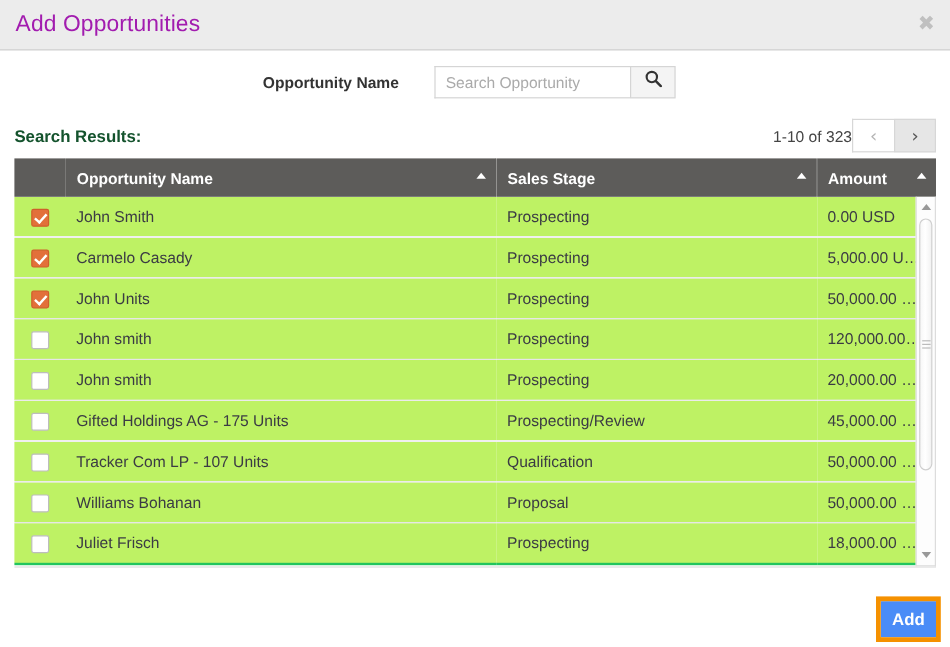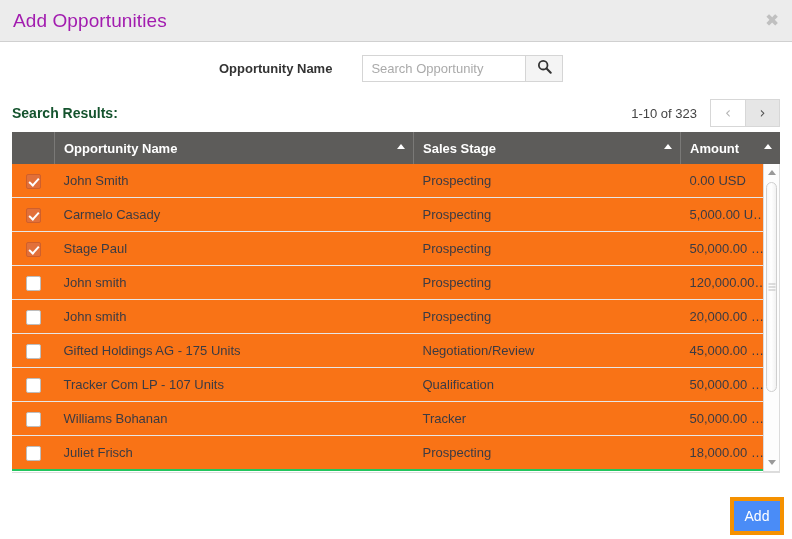--- a/index.html
+++ b/index.html
@@ -104,21 +104,20 @@
     color: #14532d;
   }
   .pager {
     margin-left: auto;
     display: flex;
     align-items: center;
   }
   .pager-count {
     font-size: 13px;
     color: #444;
-    margin-right: 13px;
   }
   .pager-btn {
     width: 35px;
     height: 28px;
     border: 1px solid #d7d7d7;
     display: flex;
     align-items: center;
     justify-content: center;
     cursor: pointer;
     box-sizing: border-box;
@@ -166,21 +165,21 @@
     border-left: 4px solid transparent;
     border-right: 4px solid transparent;
     border-bottom: 5px solid #ffffff;
   }
   table.grid td {
     font-size: 13px;
     color: #3b3b44;
     height: 33px;
     padding: 0 9px;
     border-bottom: 1px solid #e6e6e6;
-    background: #f97316;
+    background: #bef264;
     white-space: nowrap;
     overflow: hidden;
     text-overflow: ellipsis;
   }
   table.grid td.cell-check { padding: 0; text-align: center; }
   table.grid tr:last-child td { border-bottom: 2px solid #22c55e; }
 
   .cbx {
     width: 15px;
     height: 15px;
@@ -277,21 +276,21 @@
     display: flex;
     align-items: center;
     justify-content: flex-end;
     padding-right: 12px;
     box-sizing: border-box;
   }
   .add-btn {
     background: #4a8cf7;
     color: #ffffff;
     font-size: 14px;
-    font-weight: normal;
+    font-weight: bold;
     border: none;
     outline: 4px solid #f59100;
     outline-offset: 0px;
     width: 46px;
     height: 30px;
     cursor: pointer;
     font-family: "Liberation Sans", sans-serif;
     line-height: 30px;
     text-align: center;
     padding: 0;
@@ -360,52 +359,52 @@
           <td>0.00 USD</td>
         </tr>
         <tr>
           <td class="cell-check"><span class="cbx checked"></span></td>
           <td>Carmelo Casady</td>
           <td>Prospecting</td>
           <td>5,000.00 USD</td>
         </tr>
         <tr>
           <td class="cell-check"><span class="cbx checked"></span></td>
-          <td>Stage Paul</td>
+          <td>John Units</td>
           <td>Prospecting</td>
           <td>50,000.00 USD</td>
         </tr>
         <tr>
           <td class="cell-check"><span class="cbx"></span></td>
           <td>John smith</td>
           <td>Prospecting</td>
           <td>120,000.00 USD</td>
         </tr>
         <tr>
           <td class="cell-check"><span class="cbx"></span></td>
           <td>John smith</td>
           <td>Prospecting</td>
           <td>20,000.00 USD</td>
         </tr>
         <tr>
           <td class="cell-check"><span class="cbx"></span></td>
           <td>Gifted Holdings AG - 175 Units</td>
-          <td>Negotiation/Review</td>
+          <td>Prospecting/Review</td>
           <td>45,000.00 USD</td>
         </tr>
         <tr>
           <td class="cell-check"><span class="cbx"></span></td>
           <td>Tracker Com LP - 107 Units</td>
           <td>Qualification</td>
           <td>50,000.00 USD</td>
         </tr>
         <tr>
           <td class="cell-check"><span class="cbx"></span></td>
           <td>Williams Bohanan</td>
-          <td>Tracker</td>
+          <td>Proposal</td>
           <td>50,000.00 USD</td>
         </tr>
         <tr>
           <td class="cell-check"><span class="cbx"></span></td>
           <td>Juliet Frisch</td>
           <td>Prospecting</td>
           <td>18,000.00 USD</td>
         </tr>
       </tbody>
   </table>

